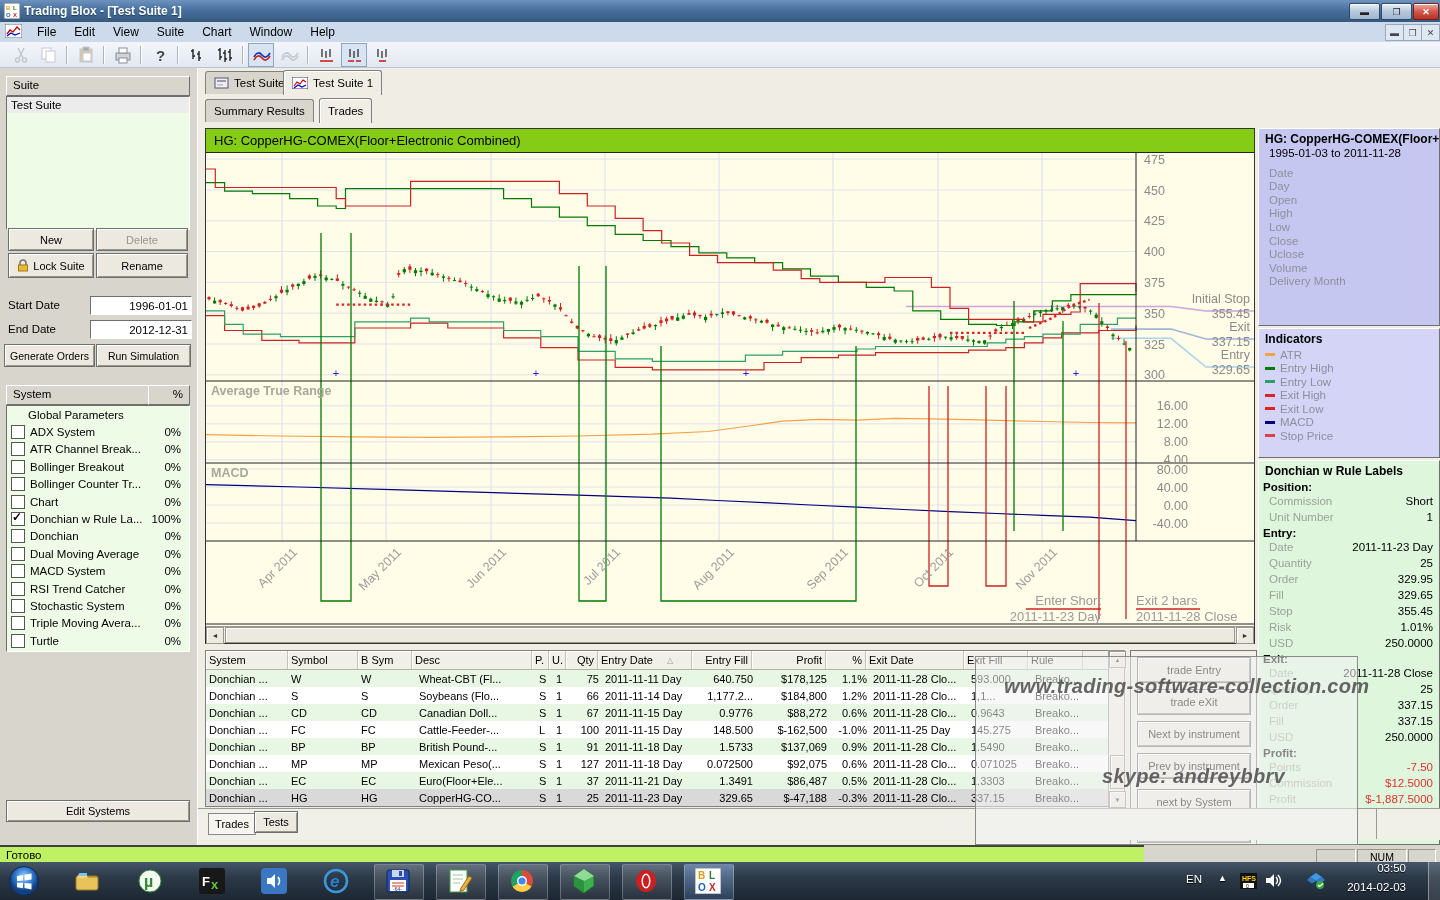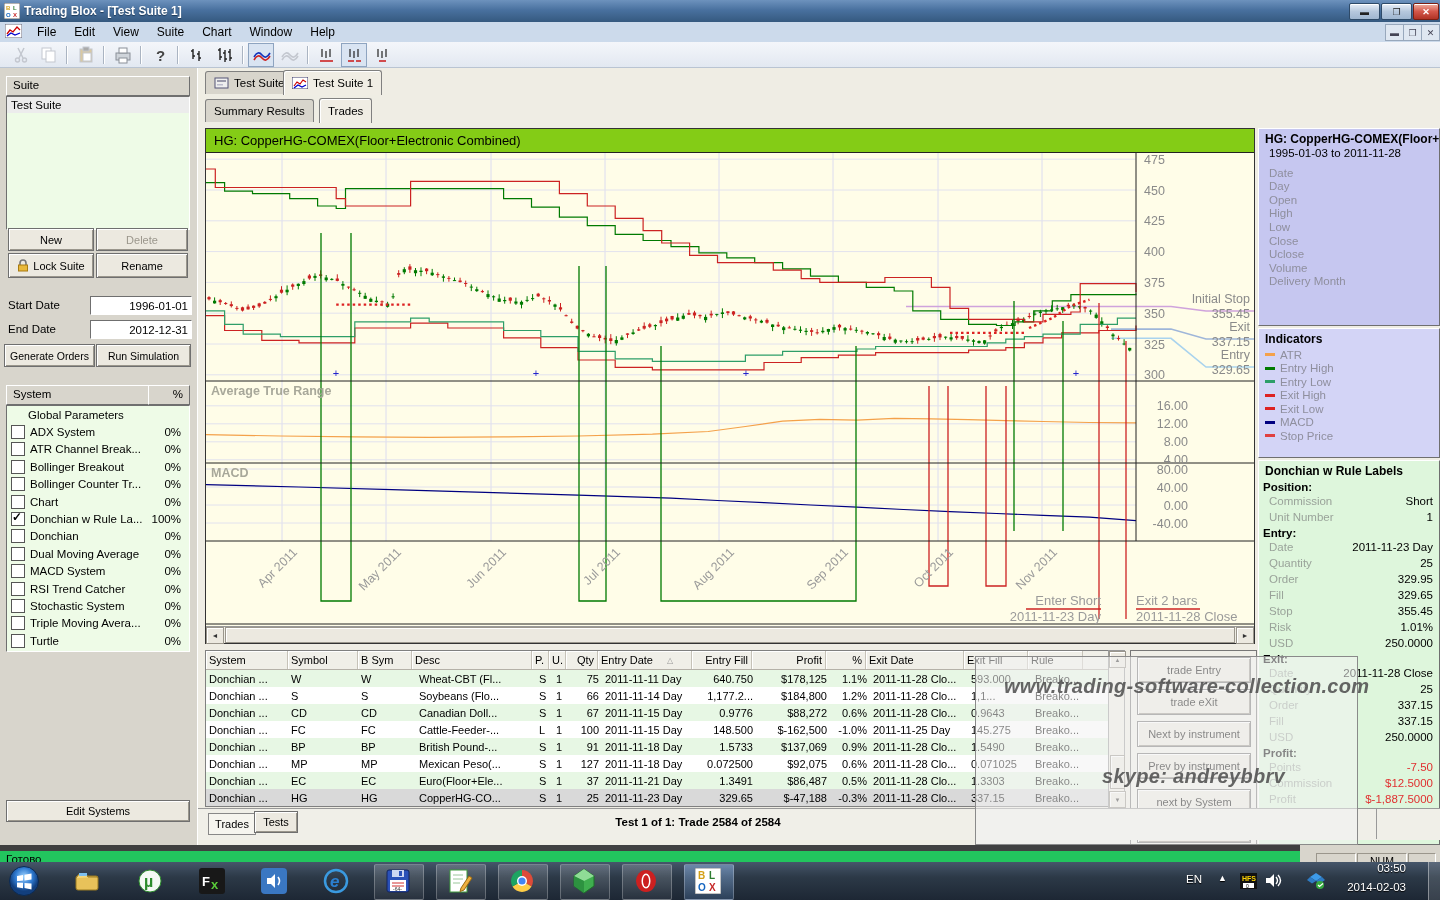--- a/index.html
+++ b/index.html
@@ -82,21 +82,21 @@
   .navbtn{position:absolute;left:6px;width:112px;height:24px;font-size:11px;}
   
   .botbar{left:198px;top:808px;width:1242px;height:31px;background:#f0efe8;border-top:1px solid #999;}
   .bstatus{position:absolute;left:0;top:7px;width:1000px;text-align:center;font-weight:bold;font-size:11.5px;}
   
   .wmark{left:975px;top:656px;width:381px;height:187px;background:rgba(243,243,243,0.55);
     border:1px solid #8a8a8a;z-index:40;pointer-events:none;}
   .wline{position:absolute;font-style:italic;font-weight:bold;color:rgba(80,80,80,0.88);
     font-size:20px;white-space:nowrap;letter-spacing:0.3px;}
   
-  .statusbar{left:0;top:845px;width:1300px;height:17px;background:#22c55e;border-top:6px solid #404040;font-size:11.5px;}
+  .statusbar{left:0;top:845px;width:1144px;height:17px;background:#bef264;border-top:2px solid #404040;font-size:11.5px;}
   .scell{position:absolute;top:2px;height:13px;border:1px solid;border-color:#9a968c #fff #fff #9a968c;font-size:10.5px;
     display:flex;align-items:center;justify-content:center;}
   .taskbar{left:0;top:862px;width:1440px;height:38px;
     background:linear-gradient(180deg,#46566a 0%,#2c3947 40%,#1d2734 100%);}
   .tkframe{position:absolute;top:2px;width:48px;height:34px;border:1px solid rgba(255,255,255,0.25);
     border-radius:2px;background:linear-gradient(180deg,rgba(255,255,255,0.18),rgba(255,255,255,0.05));}
   .tkframe.active{background:linear-gradient(180deg,rgba(160,200,255,0.45),rgba(90,140,200,0.25));}
   .tkicon{position:absolute;top:6px;width:26px;height:26px;display:flex;align-items:center;justify-content:center;}
   .trayt{position:absolute;color:#fff;font-size:11.5px;text-shadow:0 1px 1px #000;}
 </style>
@@ -1109,21 +1109,20 @@
       <div class="btn navbtn" style="top: 38px;">trade eXit</div>
       <div class="btn navbtn" style="top: 70px;">Next by instrument</div>
       <div class="btn navbtn" style="top: 102px;">Prev by instrument</div>
       <div class="btn navbtn" style="top: 138px;">next by System</div>
       <div class="btn navbtn" style="top: 166px;">prev by sYstem</div>
     </div>
 
   <div class="abs botbar">
     <div class="abs" style="left:10px;top:4px;width:46px;height:20px;border:1px solid #888;background:#f6f5ef;display:flex;align-items:center;justify-content:center;">Trades</div>
     <div class="abs btn" style="left:56px;top:2px;width:42px;height:20px;">Tests</div>
-    <div class="bstatus">Test 1 of 1: Trade 2584 of 2584</div>
     <div class="abs" style="left:1178px;top:0;width:1px;height:30px;background:#999;"></div>
   </div>
 
   <div class="abs wmark">
     <div class="wline" style="left:28px;top:18px;">www.trading-software-collection.com</div>
     <div class="wline" style="left:126px;top:108px;">skype: andreybbrv</div>
   </div>
 
   <div class="abs statusbar">
     <span style="position:absolute;left:6px;top:2px;">Готово</span>

